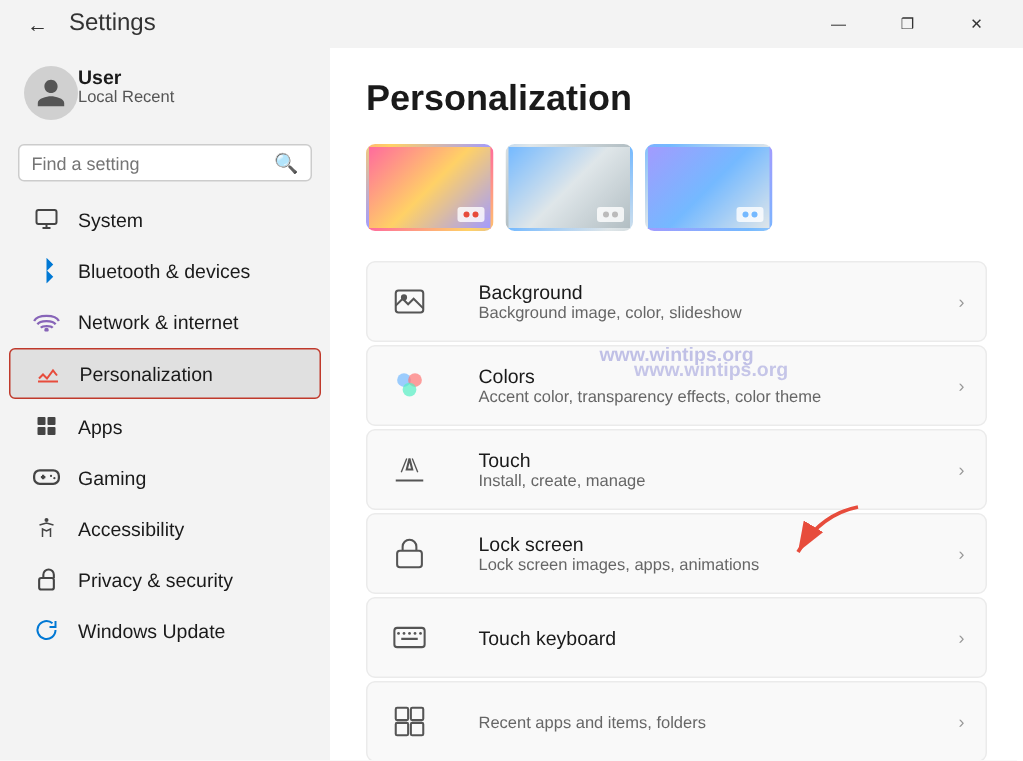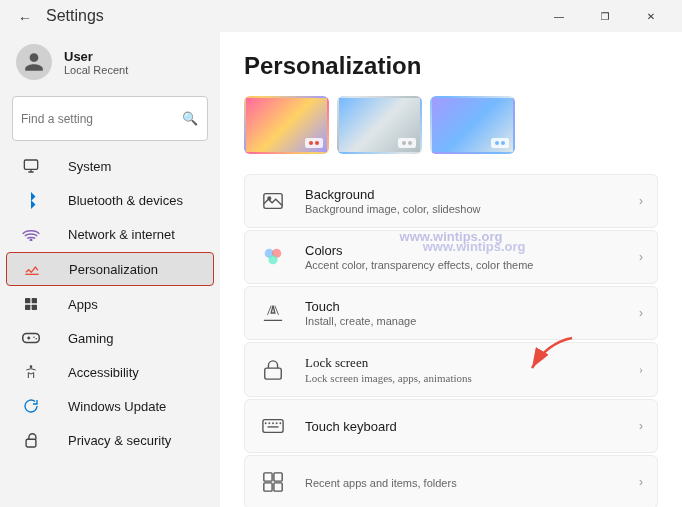--- a/index.html
+++ b/index.html
@@ -57,22 +57,20 @@
     .sidebar {
       width: 220px;
       background: #f3f3f3;
       display: flex;
       flex-direction: column;
       flex-shrink: 0;
       padding-bottom: 8px;
     }
     .user-section {
       display: flex;
-      align-items: center;
-      gap: 12px;
       padding: 12px 16px;
     }
     .user-avatar {
       width: 36px;
       height: 36px;
       border-radius: 50%;
       background: #d0d0d0;
       display: flex;
       align-items: center;
       justify-content: center;
@@ -83,36 +81,36 @@
     .user-info { display: flex; flex-direction: column; }
     .user-name { font-size: 13px; font-weight: 600; color: #1a1a1a; }
     .user-type { font-size: 11px; color: #555; }
     .search-box {
       margin: 4px 12px 8px;
       display: flex;
       align-items: center;
       background: #fff;
       border: 1px solid #ccc;
       border-radius: 4px;
-      padding: 14px 8px;
+      padding: 4px 8px;
       gap: 6px;
     }
     .search-input {
       border: none;
       outline: none;
       font-size: 12px;
       flex: 1;
       background: transparent;
       color: #333;
     }
     .search-icon { color: #666; font-size: 13px; }
     .nav-item {
       display: flex;
       align-items: center;
-      gap: 28px;
+      gap: 12px;
       padding: 7px 16px;
       cursor: pointer;
       border-radius: 4px;
       margin: 1px 6px;
       font-size: 13px;
       color: #1a1a1a;
       position: relative;
     }
     .nav-item.active {
       background: #e0e0e0;
@@ -186,21 +184,21 @@
     }
     
     .settings-list { display: flex; flex-direction: column; gap: 2px; }
     .settings-item {
       display: flex;
       align-items: center;
       padding: 12px 14px;
       background: #f9f9f9;
       border-radius: 6px;
       cursor: pointer;
-      gap: 18px;
+      gap: 32px;
       border: 1px solid #ebebeb;
     }
     .settings-item-icon {
       width: 28px;
       height: 28px;
       display: flex;
       align-items: center;
       justify-content: center;
       font-size: 18px;
       flex-shrink: 0;
@@ -340,36 +338,36 @@
         <svg width="16" height="16" viewBox="0 0 24 24" fill="#444">
             <circle cx="12" cy="4" r="2"></circle>
             <path d="M5 9l7-2 7 2M8 21v-8l4 2 4-2v8" stroke="#444" stroke-width="1.5" fill="none"></path>
           </svg>
       </span>
       <span>Accessibility</span>
     </div>
 
     <div class="nav-item">
       <span class="nav-icon">
+        <svg width="14" height="16" viewBox="0 0 20 22" fill="none" stroke="#444" stroke-width="2">
+            <rect x="3" y="10" width="14" height="11" rx="2"></rect>
+            <path d="M7 10V7a5 5 0 0 1 10 0v3"></path>
+          </svg>
+      </span>
+      <span>Privacy &amp; security</span>
+    </div>
+
+    <div class="nav-item">
+      <span class="nav-icon">
         <svg width="16" height="16" viewBox="0 0 24 24" fill="none" stroke="#0078d4" stroke-width="2">
             <path d="M21 12a9 9 0 1 1-3-6.7"></path>
             <polyline points="21 3 21 9 15 9"></polyline>
           </svg>
       </span>
       <span>Windows Update</span>
-    </div>
-
-    <div class="nav-item">
-      <span class="nav-icon">
-        <svg width="14" height="16" viewBox="0 0 20 22" fill="none" stroke="#444" stroke-width="2">
-            <rect x="3" y="10" width="14" height="11" rx="2"></rect>
-            <path d="M7 10V7a5 5 0 0 1 10 0v3"></path>
-          </svg>
-      </span>
-      <span>Privacy &amp; security</span>
     </div>
   </div>
 
   <div class="content-wrapper">
     <div class="content">
       <h1 class="page-title">Personalization</h1>
 
       <div class="theme-previews">
         <div class="theme-preview theme-preview-1">
           <div class="theme-dots">
@@ -432,21 +430,21 @@
                 <path d="M6 14l4-10M18 14l-4-10" stroke="#555" stroke-width="1"></path>
               </svg>
           </div>
           <div class="settings-item-text">
             <div class="settings-item-title">Touch</div>
             <div class="settings-item-desc">Install, create, manage</div>
           </div>
           <span class="settings-item-arrow">›</span>
         </div>
 
-        <div class="settings-item" style="position:relative;font-family:Liberation Serif, serif;">
+        <div class="settings-item" style="position:relative;">
           <div class="settings-item-icon">
             <svg width="22" height="22" viewBox="0 0 24 24" fill="none" stroke="#555" stroke-width="1.5">
                 <rect x="3" y="10" width="18" height="12" rx="2"></rect>
                 <path d="M7 10V7a5 5 0 0 1 10 0v3"></path>
               </svg>
           </div>
           <div class="settings-item-text">
             <div class="settings-item-title">Lock screen</div>
             <div class="settings-item-desc">Lock screen images, apps, animations</div>
           </div>

